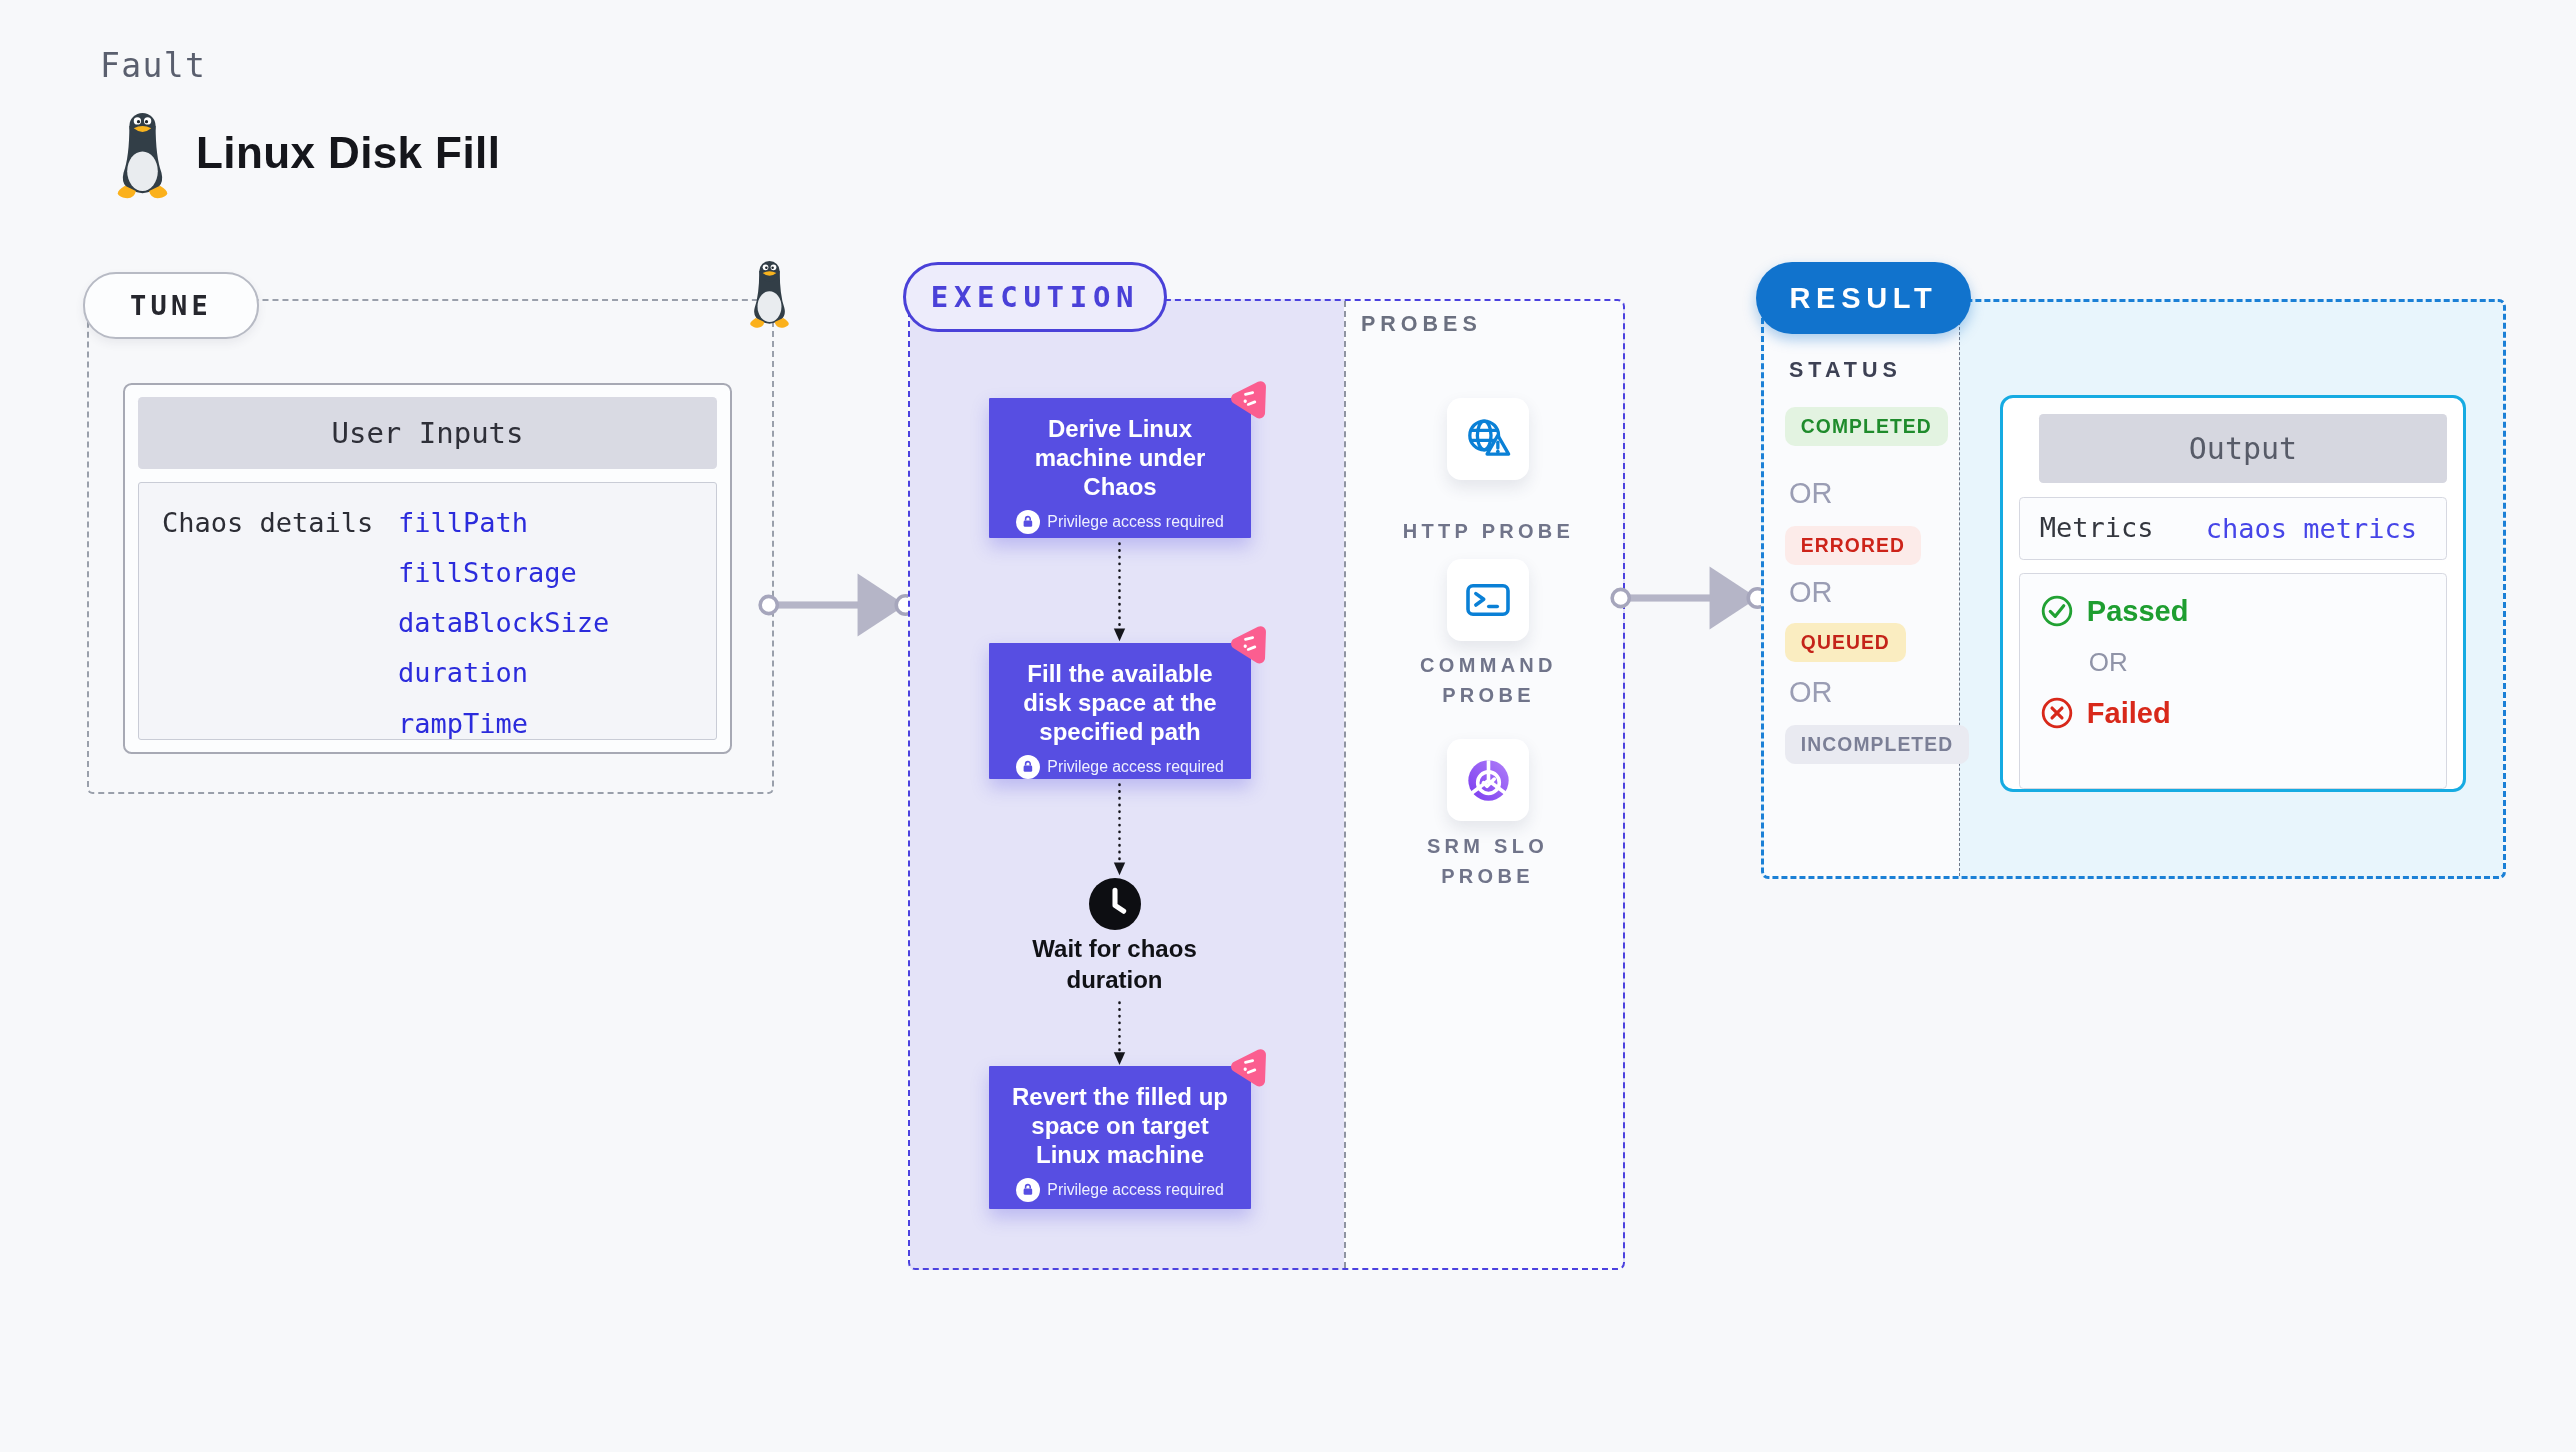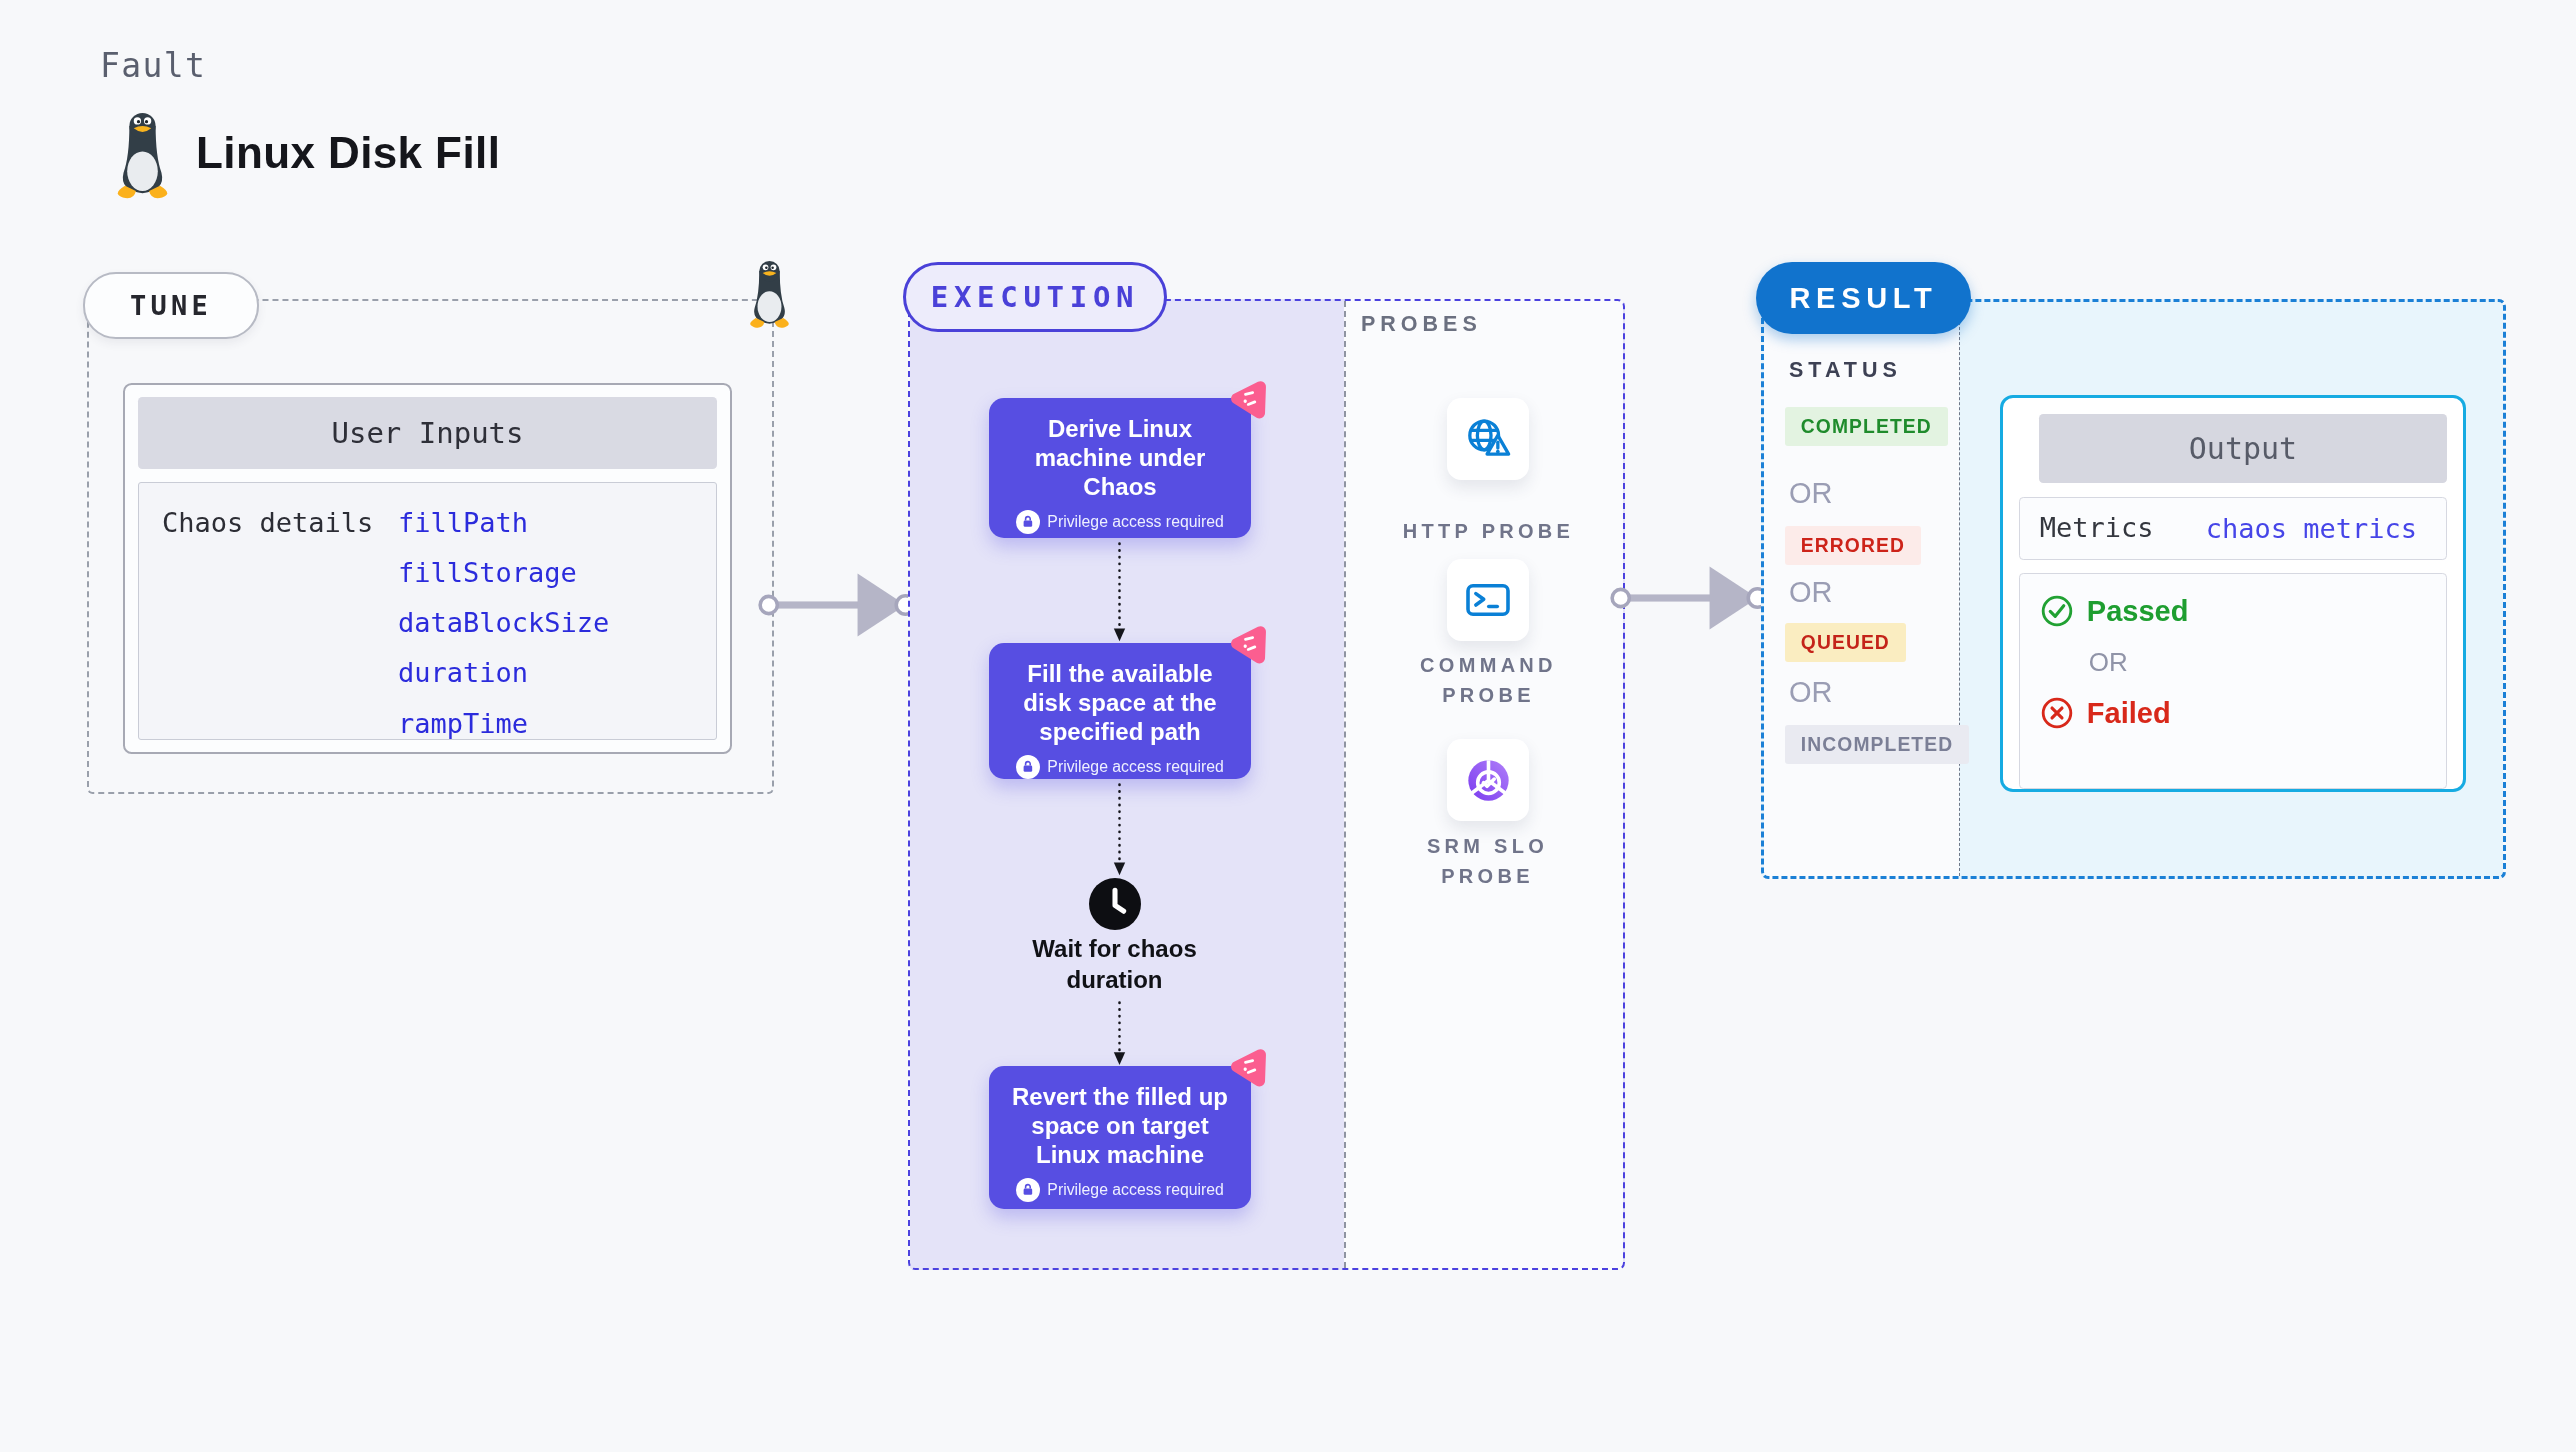--- a/index.html
+++ b/index.html
@@ -30,21 +30,21 @@
   .ui-input{font-family:"DejaVu Sans Mono",monospace;font-size:27px;color:#2b2bdc;margin-bottom:19.3px;}
 
   
   .exec-box{left:908px;top:299px;width:717px;height:971px;border:2.9px dashed #4b41df;border-radius:7.2px;
             background:linear-gradient(90deg,#e4e3f8 0 434px,#fafbfd 434px 100%);box-sizing:border-box;}
   .exec-divider{position:absolute;left:434px;top:0;bottom:0;width:0;border-left:2.1px dashed #8f94a2;}
   .exec-pill{left:903px;top:262px;width:264px;height:70px;background:#edecfb;border:3.6px solid #4a41d8;
              border-radius:37px;display:flex;align-items:center;justify-content:center;z-index:4;
              font-family:"DejaVu Sans Mono",monospace;font-weight:bold;font-size:29px;letter-spacing:5.7px;
              color:#4a41d8;box-sizing:border-box;}
-  .step-box{left:989px;width:262px;background:#574ee2;border-radius:15px;color:#fff;text-align:center;
+  .step-box{left:989px;width:262px;background:#574ee2;border-radius:1px;color:#fff;text-align:center;
             box-shadow:0 8.6px 18.6px rgba(87,78,226,.28);box-sizing:border-box;padding:17px 17px 0;}
   .step-text{font-size:24px;font-weight:bold;line-height:1.2;}
   .priv-row{margin-top:8.6px;display:flex;align-items:center;justify-content:center;gap:7.2px;}
   .lock-badge{width:24px;height:24px;border-radius:50%;background:#fff;display:flex;align-items:center;
               justify-content:center;flex:0 0 auto;}
   .priv-text{font-size:15.8px;color:#eef0ff;}
   .pink-ic{position:absolute;top:-21.5px;right:-20px;width:44px;height:44px;}
   .clock-wrap{left:1089px;top:878px;width:52px;height:52px;}
   .wait-label{left:1007px;top:934px;width:215px;text-align:center;font-size:24px;font-weight:bold;
               color:#101116;line-height:1.28;}
@@ -57,21 +57,21 @@
                color:#70748a;line-height:1.5;}
 
   
   .result-box{left:1761px;top:299px;width:745px;height:580px;border:3.6px dashed #1b80d6;border-radius:7.2px;
               background:linear-gradient(90deg,#fafbfd 0 195px,#e8f5fc 195px 100%);box-sizing:border-box;}
   .result-divider{position:absolute;left:195px;top:0;bottom:0;width:0;border-left:1.4px dashed #6f7788;}
   .result-pill{left:1756px;top:262px;width:215px;height:72px;background:#1173cd;border-radius:37px;
                display:flex;align-items:center;justify-content:center;z-index:4;color:#fff;
                font-size:29px;font-weight:bold;letter-spacing:5.7px;box-shadow:0 5.7px 13px rgba(17,115,205,.35);}
   .status-label{left:1789px;top:358px;font-size:21.5px;font-weight:bold;letter-spacing:5px;color:#3d4154;}
-  .badge{left:1785px;padding:8.6px 15.8px;border-radius:3px;font-size:19.3px;font-weight:bold;letter-spacing:1.1px;}
+  .badge{left:1785px;padding:8.6px 15.8px;border-radius:10px;font-size:19.3px;font-weight:bold;letter-spacing:1.1px;}
   .badge.completed{background:#e3f3e1;color:#1f8b2c;}
   .badge.errored{background:#fcebe9;color:#cd2319;}
   .badge.queued{background:#faedc1;color:#c42319;}
   .badge.incompleted{background:#e9eaf1;color:#7b7f96;}
   .or-word{left:1789px;font-size:29px;color:#9a9db4;font-weight:500;}
 
   .output-card{left:2000px;top:395px;width:466px;height:397px;background:#fff;border:3.6px solid #16abe2;
                border-radius:13px;padding:15.8px;box-sizing:border-box;}
   .out-header{height:69px;background:#d6d7e0;border-radius:4.3px;display:flex;align-items:center;
               justify-content:center;font-family:"DejaVu Sans Mono",monospace;font-size:30px;color:#575b68;margin-left:20px;}

